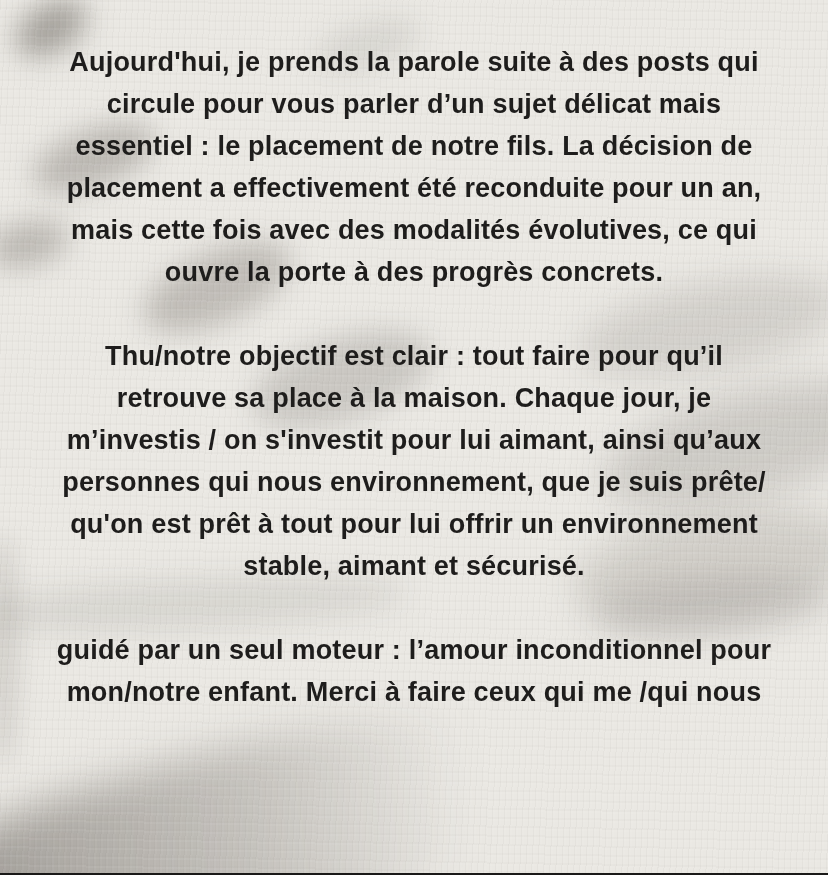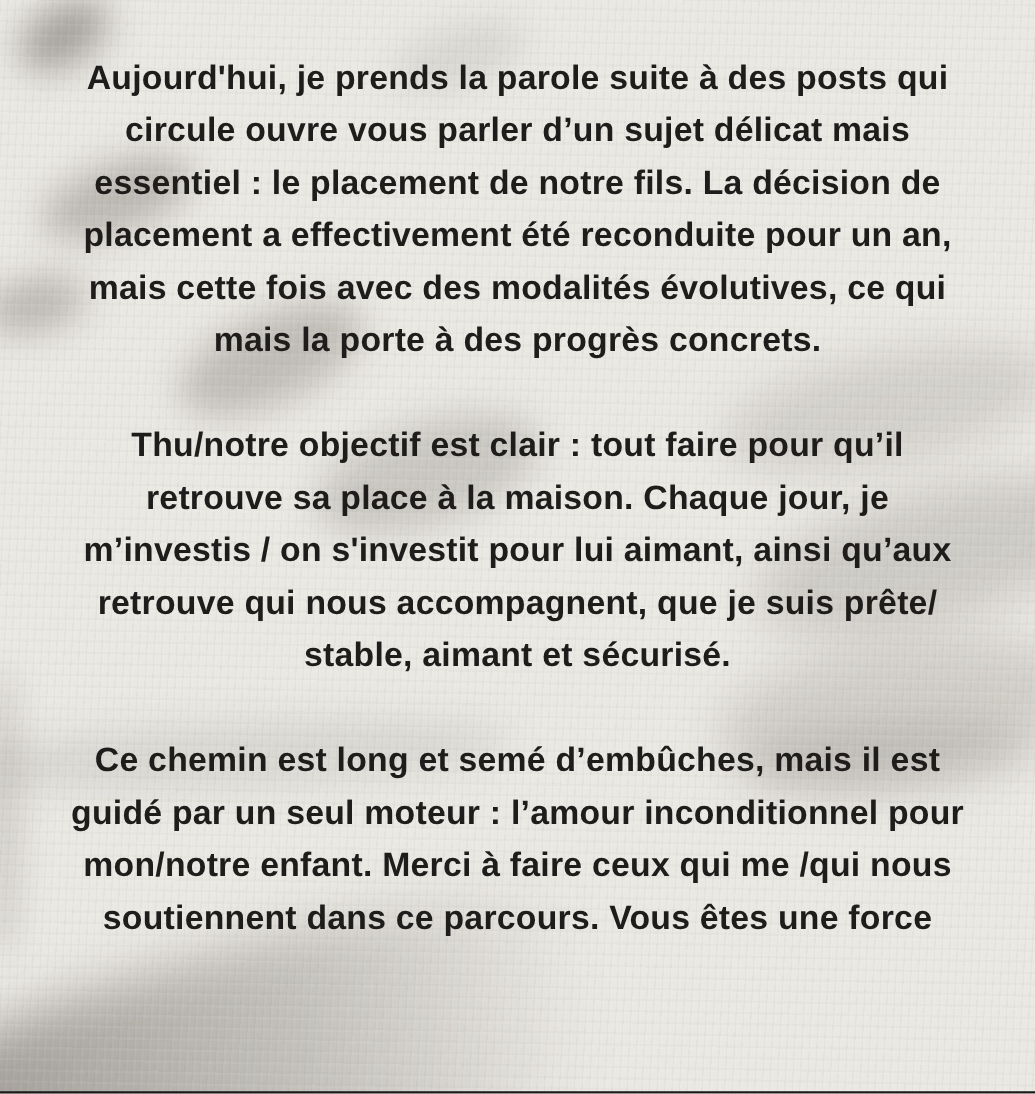--- a/index.html
+++ b/index.html
@@ -87,35 +87,34 @@
   <div class="shadow s10"></div>
   <div class="shadow s11"></div>
   <div class="shadow s12"></div>
   <div class="shadow s13"></div>
 
   <div class="texture"></div>
 
   <div class="text-block">
     <div class="para">
       <div class="line">Aujourd'hui, je prends la parole suite à des posts qui</div>
-      <div class="line">circule ouvre vous parler d’un sujet délicat mais</div>
+      <div class="line">circule pour vous parler d’un sujet délicat mais</div>
       <div class="line">essentiel : le placement de notre fils. La décision de</div>
       <div class="line">placement a effectivement été reconduite pour un an,</div>
       <div class="line">mais cette fois avec des modalités évolutives, ce qui</div>
-      <div class="line">mais la porte à des progrès concrets.</div>
+      <div class="line">ouvre la porte à des progrès concrets.</div>
     </div>
     <div class="para">
       <div class="line">Thu/notre objectif est clair : tout faire pour qu’il</div>
       <div class="line">retrouve sa place à la maison. Chaque jour, je</div>
       <div class="line">m’investis / on s'investit pour lui aimant, ainsi qu’aux</div>
-      <div class="line">retrouve qui nous accompagnent, que je suis prête/</div>
+      <div class="line">personnes qui nous environnement, que je suis prête/</div>
+      <div class="line">qu'on est prêt à tout pour lui offrir un environnement</div>
       <div class="line">stable, aimant et sécurisé.</div>
     </div>
     <div class="para">
-      <div class="line">Ce chemin est long et semé d’embûches, mais il est</div>
       <div class="line">guidé par un seul moteur : l’amour inconditionnel pour</div>
       <div class="line">mon/notre enfant. Merci à faire ceux qui me /qui nous</div>
-      <div class="line">soutiennent dans ce parcours. Vous êtes une force</div>
     </div>
   </div>
 
   <div class="bottom-line"></div>
 </div>
 
 </body></html>

